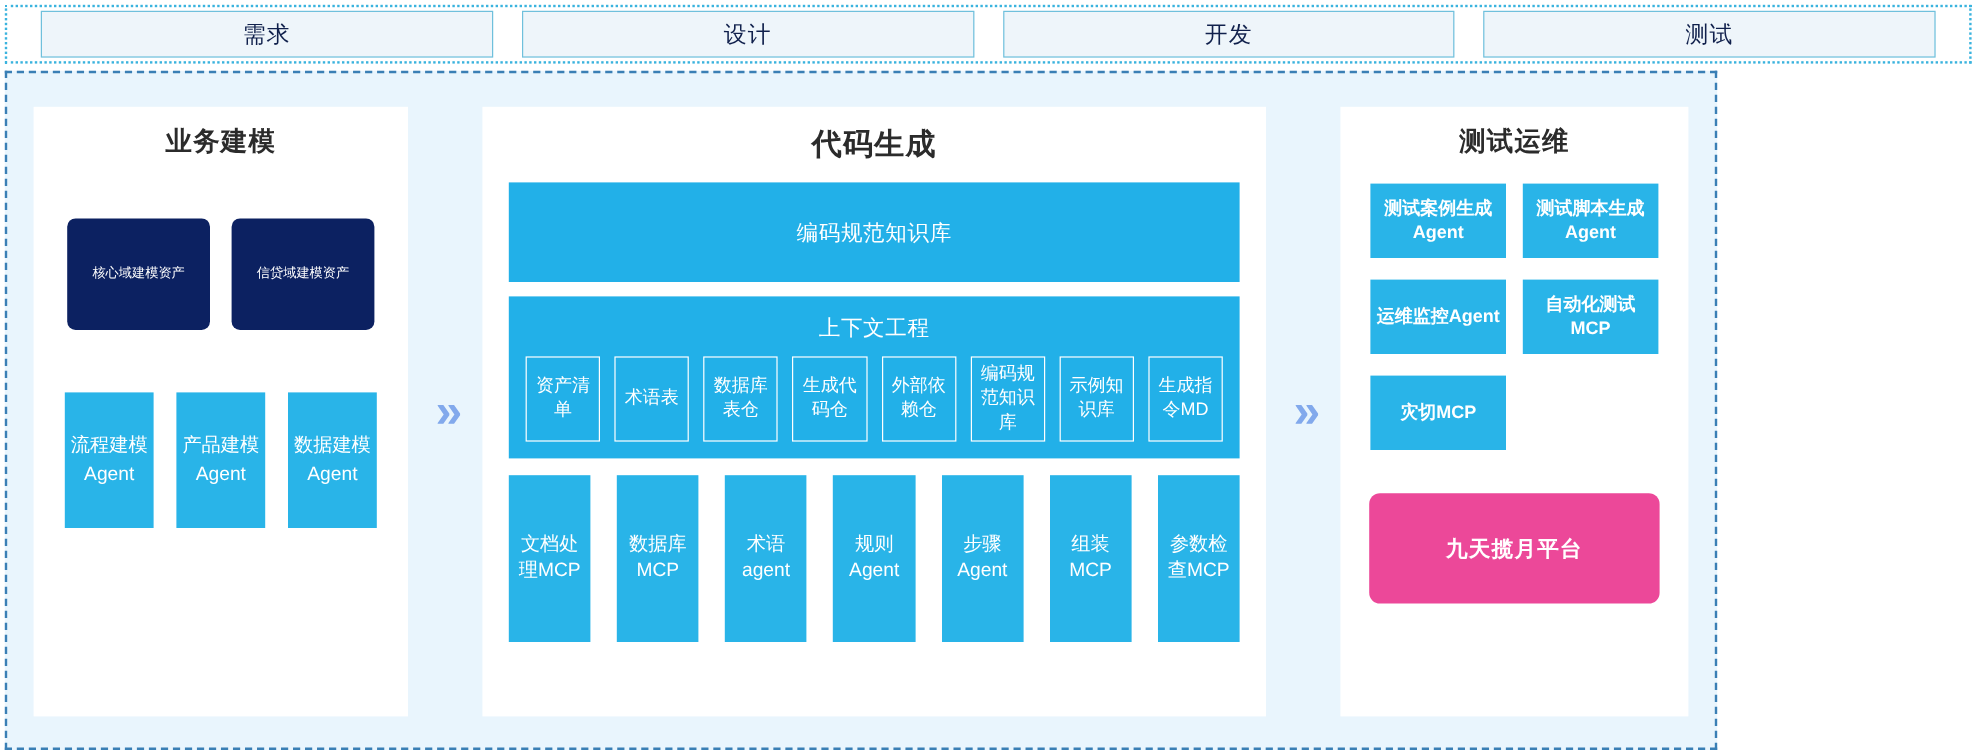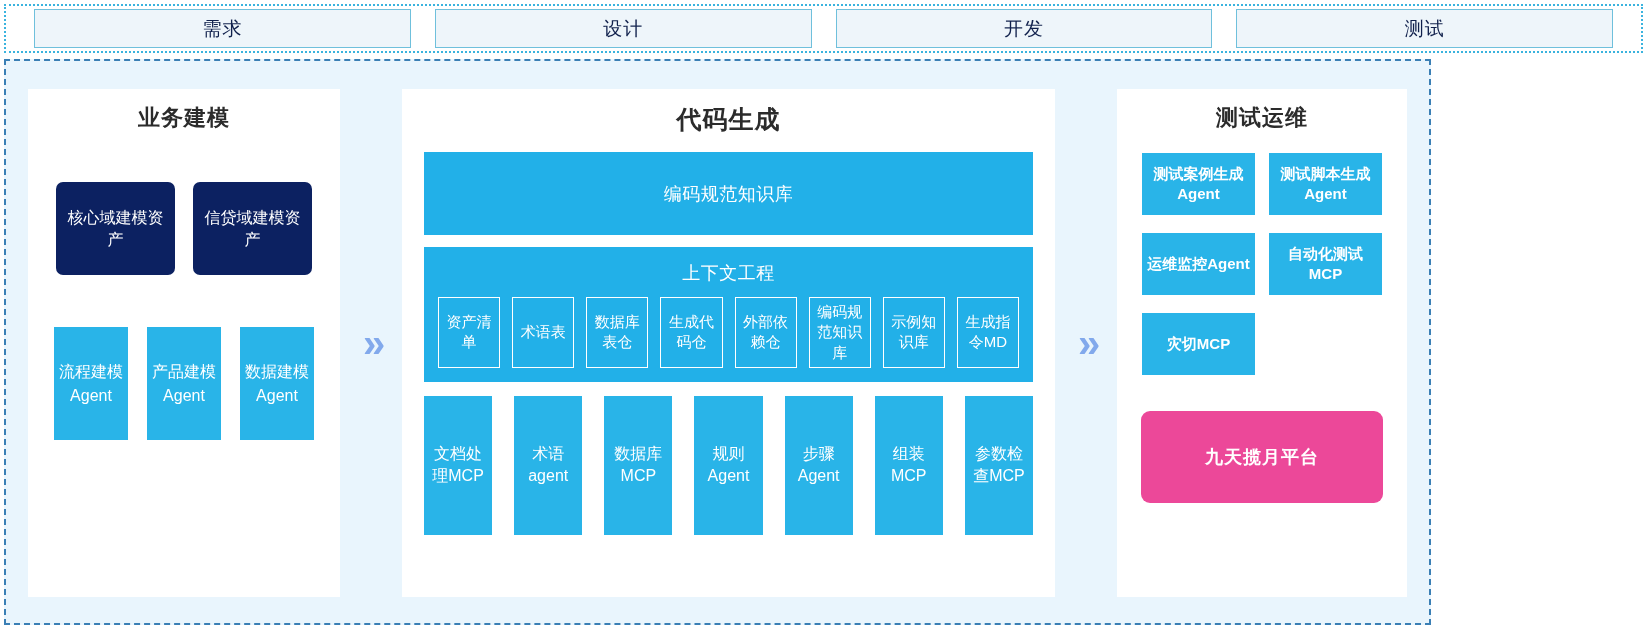--- a/index.html
+++ b/index.html
@@ -110,21 +110,21 @@
     display: flex;
     gap: 18px;
     margin-top: 45px;
   }
   .asset-card {
     width: 119px;
     height: 93px;
     background: #0c2161;
     border-radius: 7px;
     color: #ffffff;
-    font-size: 16px;
+    font-size: 11px;
     line-height: 1.35;
     display: flex;
     align-items: center;
     justify-content: center;
     text-align: center;
     padding: 0 8px;
     box-sizing: border-box;
   }
   .agent-row {
     display: flex;
@@ -349,24 +349,24 @@
                 <span>生成指令MD</span>
               </div>
           </div>
         </div>
 
         <div class="tool-grid">
           <div class="tool-item">
               <span>文档处理MCP</span>
             </div>
           <div class="tool-item">
+              <span>数据库MCP</span>
+            </div>
+          <div class="tool-item">
               <span>术语agent</span>
-            </div>
-          <div class="tool-item">
-              <span>数据库MCP</span>
             </div>
           <div class="tool-item">
               <span>规则Agent</span>
             </div>
           <div class="tool-item">
               <span>步骤Agent</span>
             </div>
           <div class="tool-item">
               <span>组装MCP</span>
             </div>

